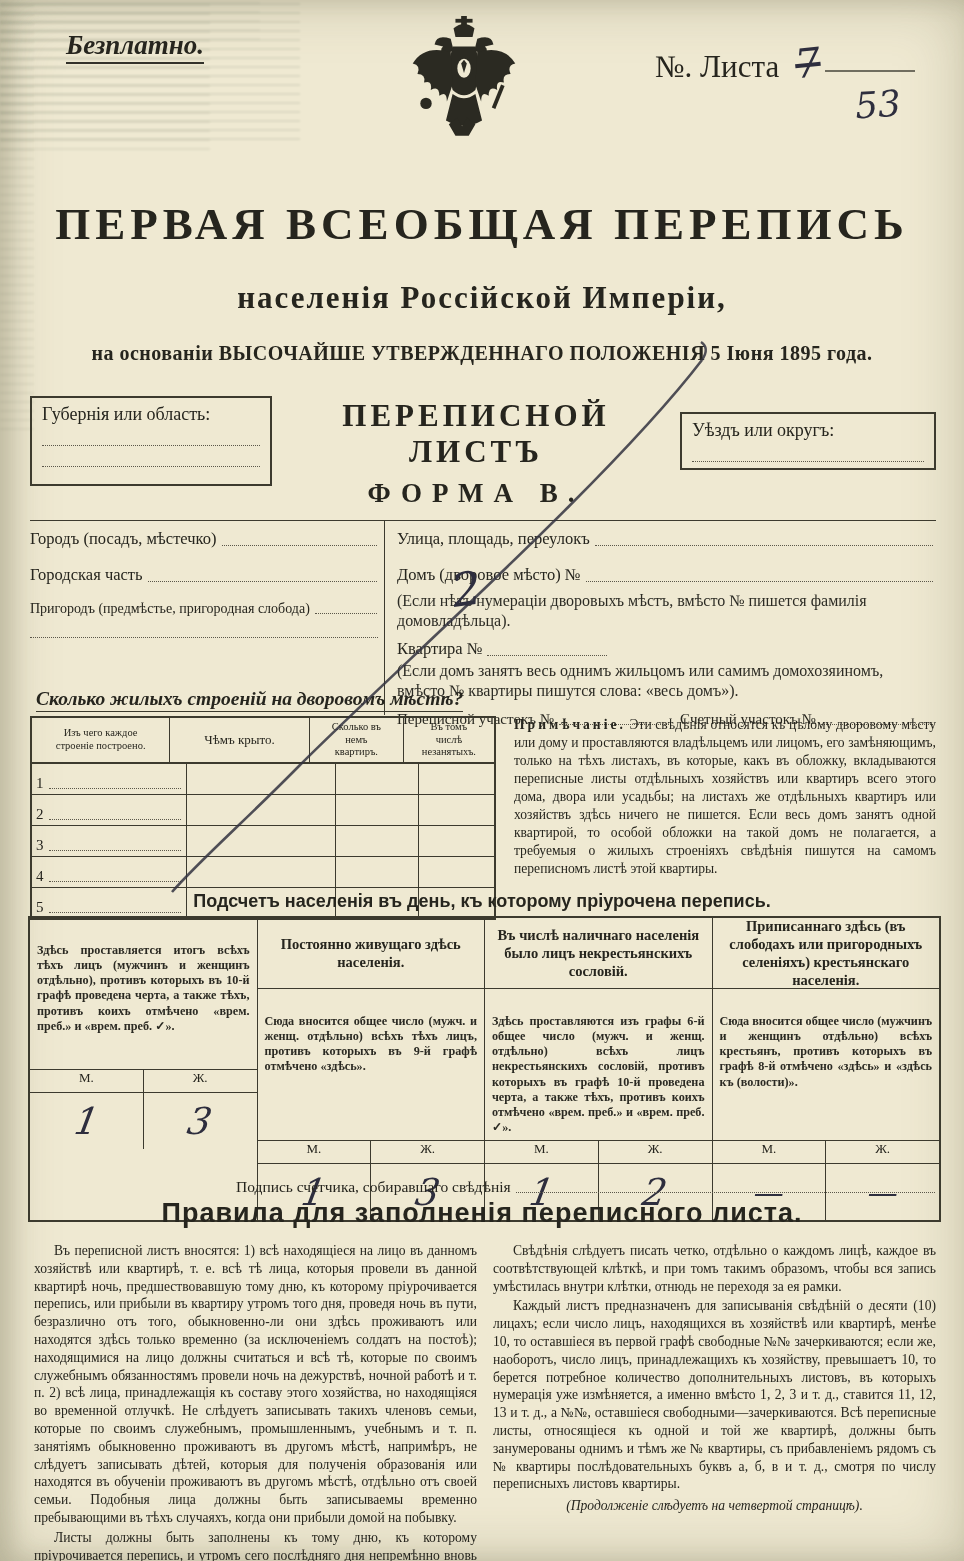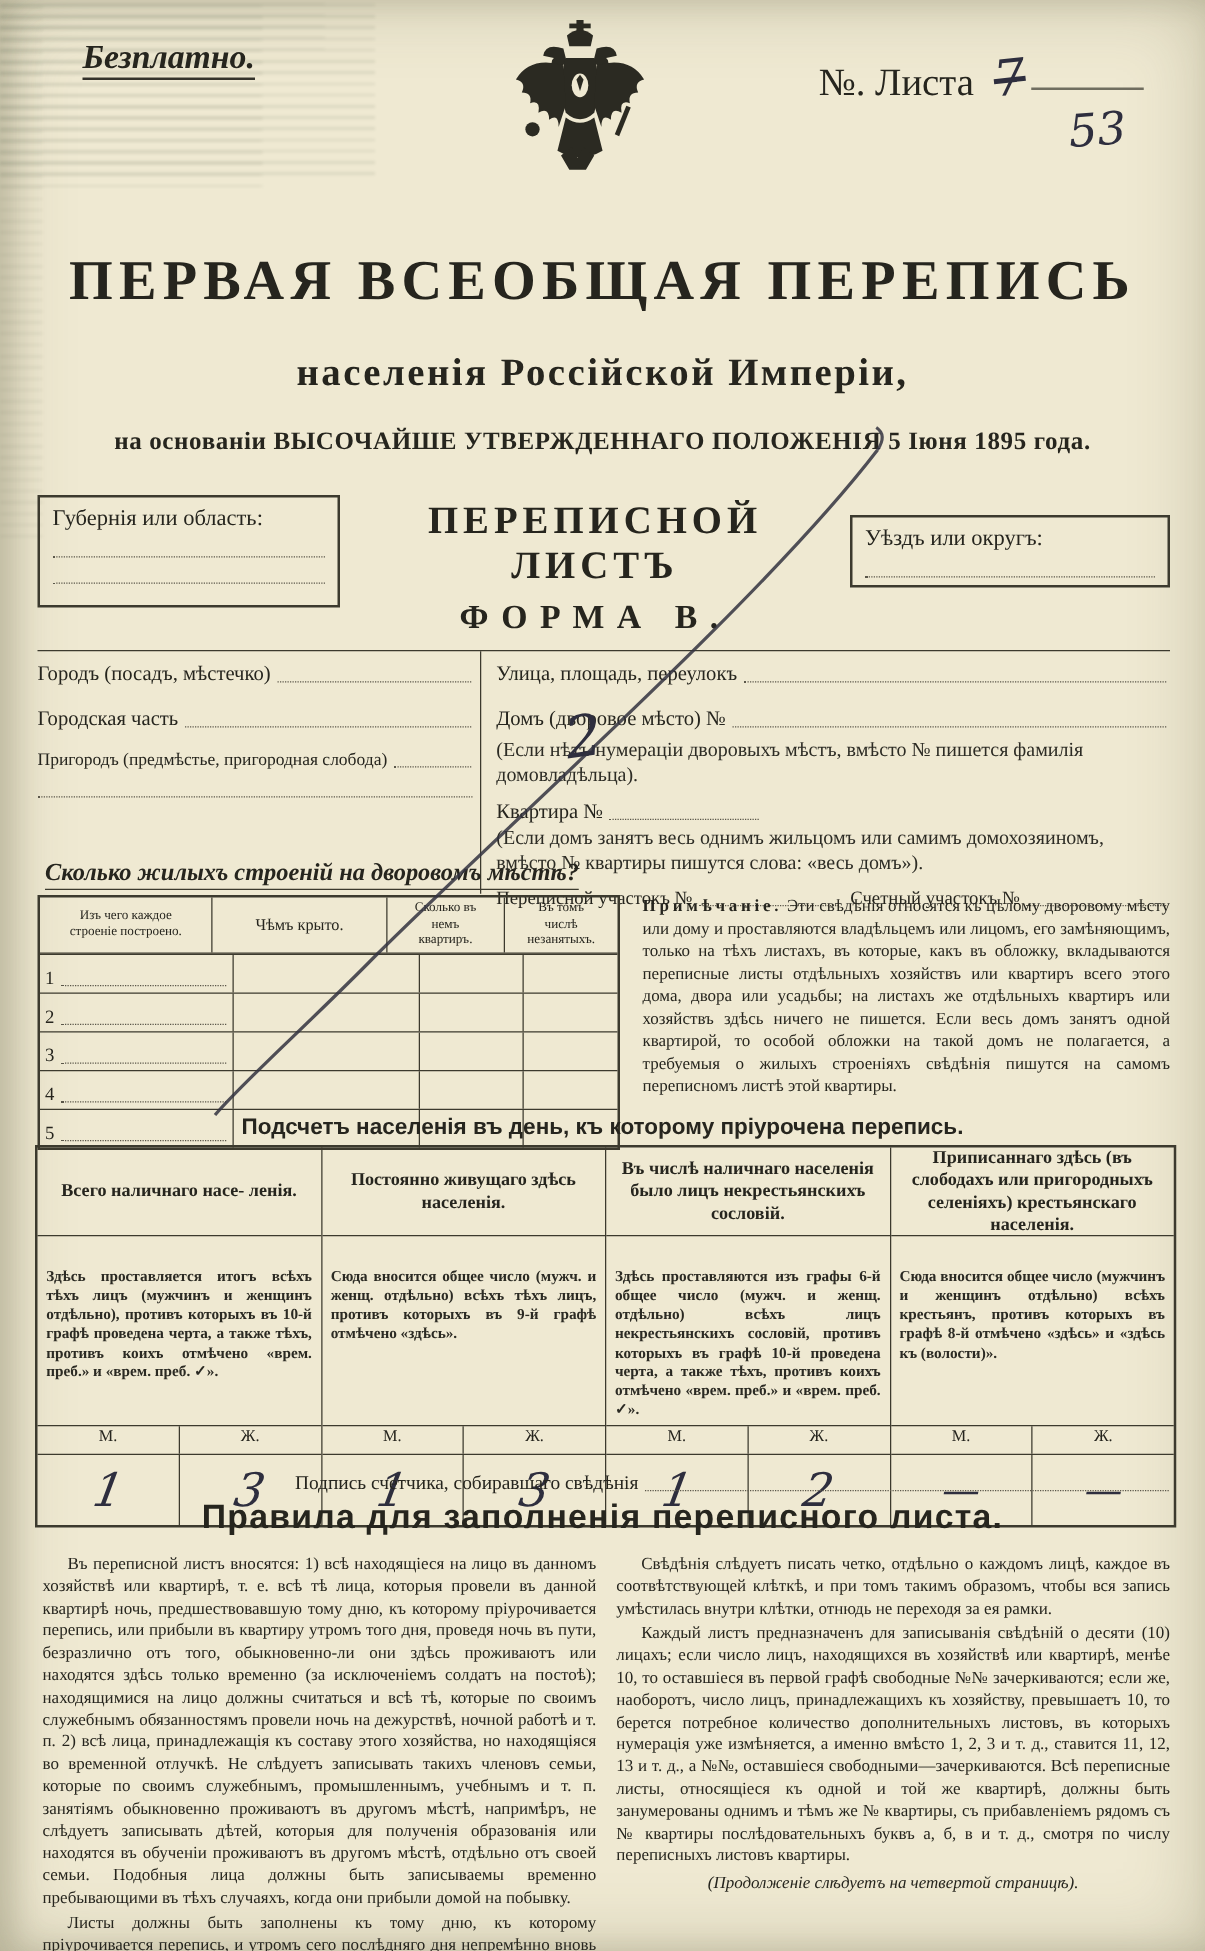--- a/index.html
+++ b/index.html
@@ -252,21 +252,20 @@
     <div class="bnote">
       <b>Примѣчаніе.</b>
       <span>Эти свѣдѣнія относятся къ цѣлому дворовому мѣсту или дому и проставляются владѣльцемъ или лицомъ, его замѣняющимъ, только на тѣхъ листахъ, въ которые, какъ въ обложку, вкладываются переписные листы отдѣльныхъ хозяйствъ или квартиръ всего этого дома, двора или усадьбы; на листахъ же отдѣльныхъ квартиръ или хозяйствъ здѣсь ничего не пишется. Если весь домъ занятъ одной квартирой, то особой обложки на такой домъ не полагается, а требуемыя о жилыхъ строеніяхъ свѣдѣнія пишутся на самомъ переписномъ листѣ этой квартиры.</span>
     </div>
   </div>
 
   <div class="poptitle">Подсчетъ населенія въ день, къ которому пріурочена перепись.</div>
   <div class="poptable">
 
     <div class="pgroup">
-      <div class="phead">Всего наличнаго насе- ленія.</div>
       <div class="pdesc">Здѣсь проставляется итогъ всѣхъ тѣхъ лицъ (мужчинъ и женщинъ отдѣльно), противъ которыхъ въ 10-й графѣ проведена черта, а также тѣхъ, противъ коихъ отмѣчено «врем. преб.» и «врем. преб. ✓».</div>
       <div class="pmj">
         <div>М.</div>
         <div>Ж.</div>
       </div>
       <div class="pval">
         <div>
             <span class="hw">1</span>
           </div>
         <div>

